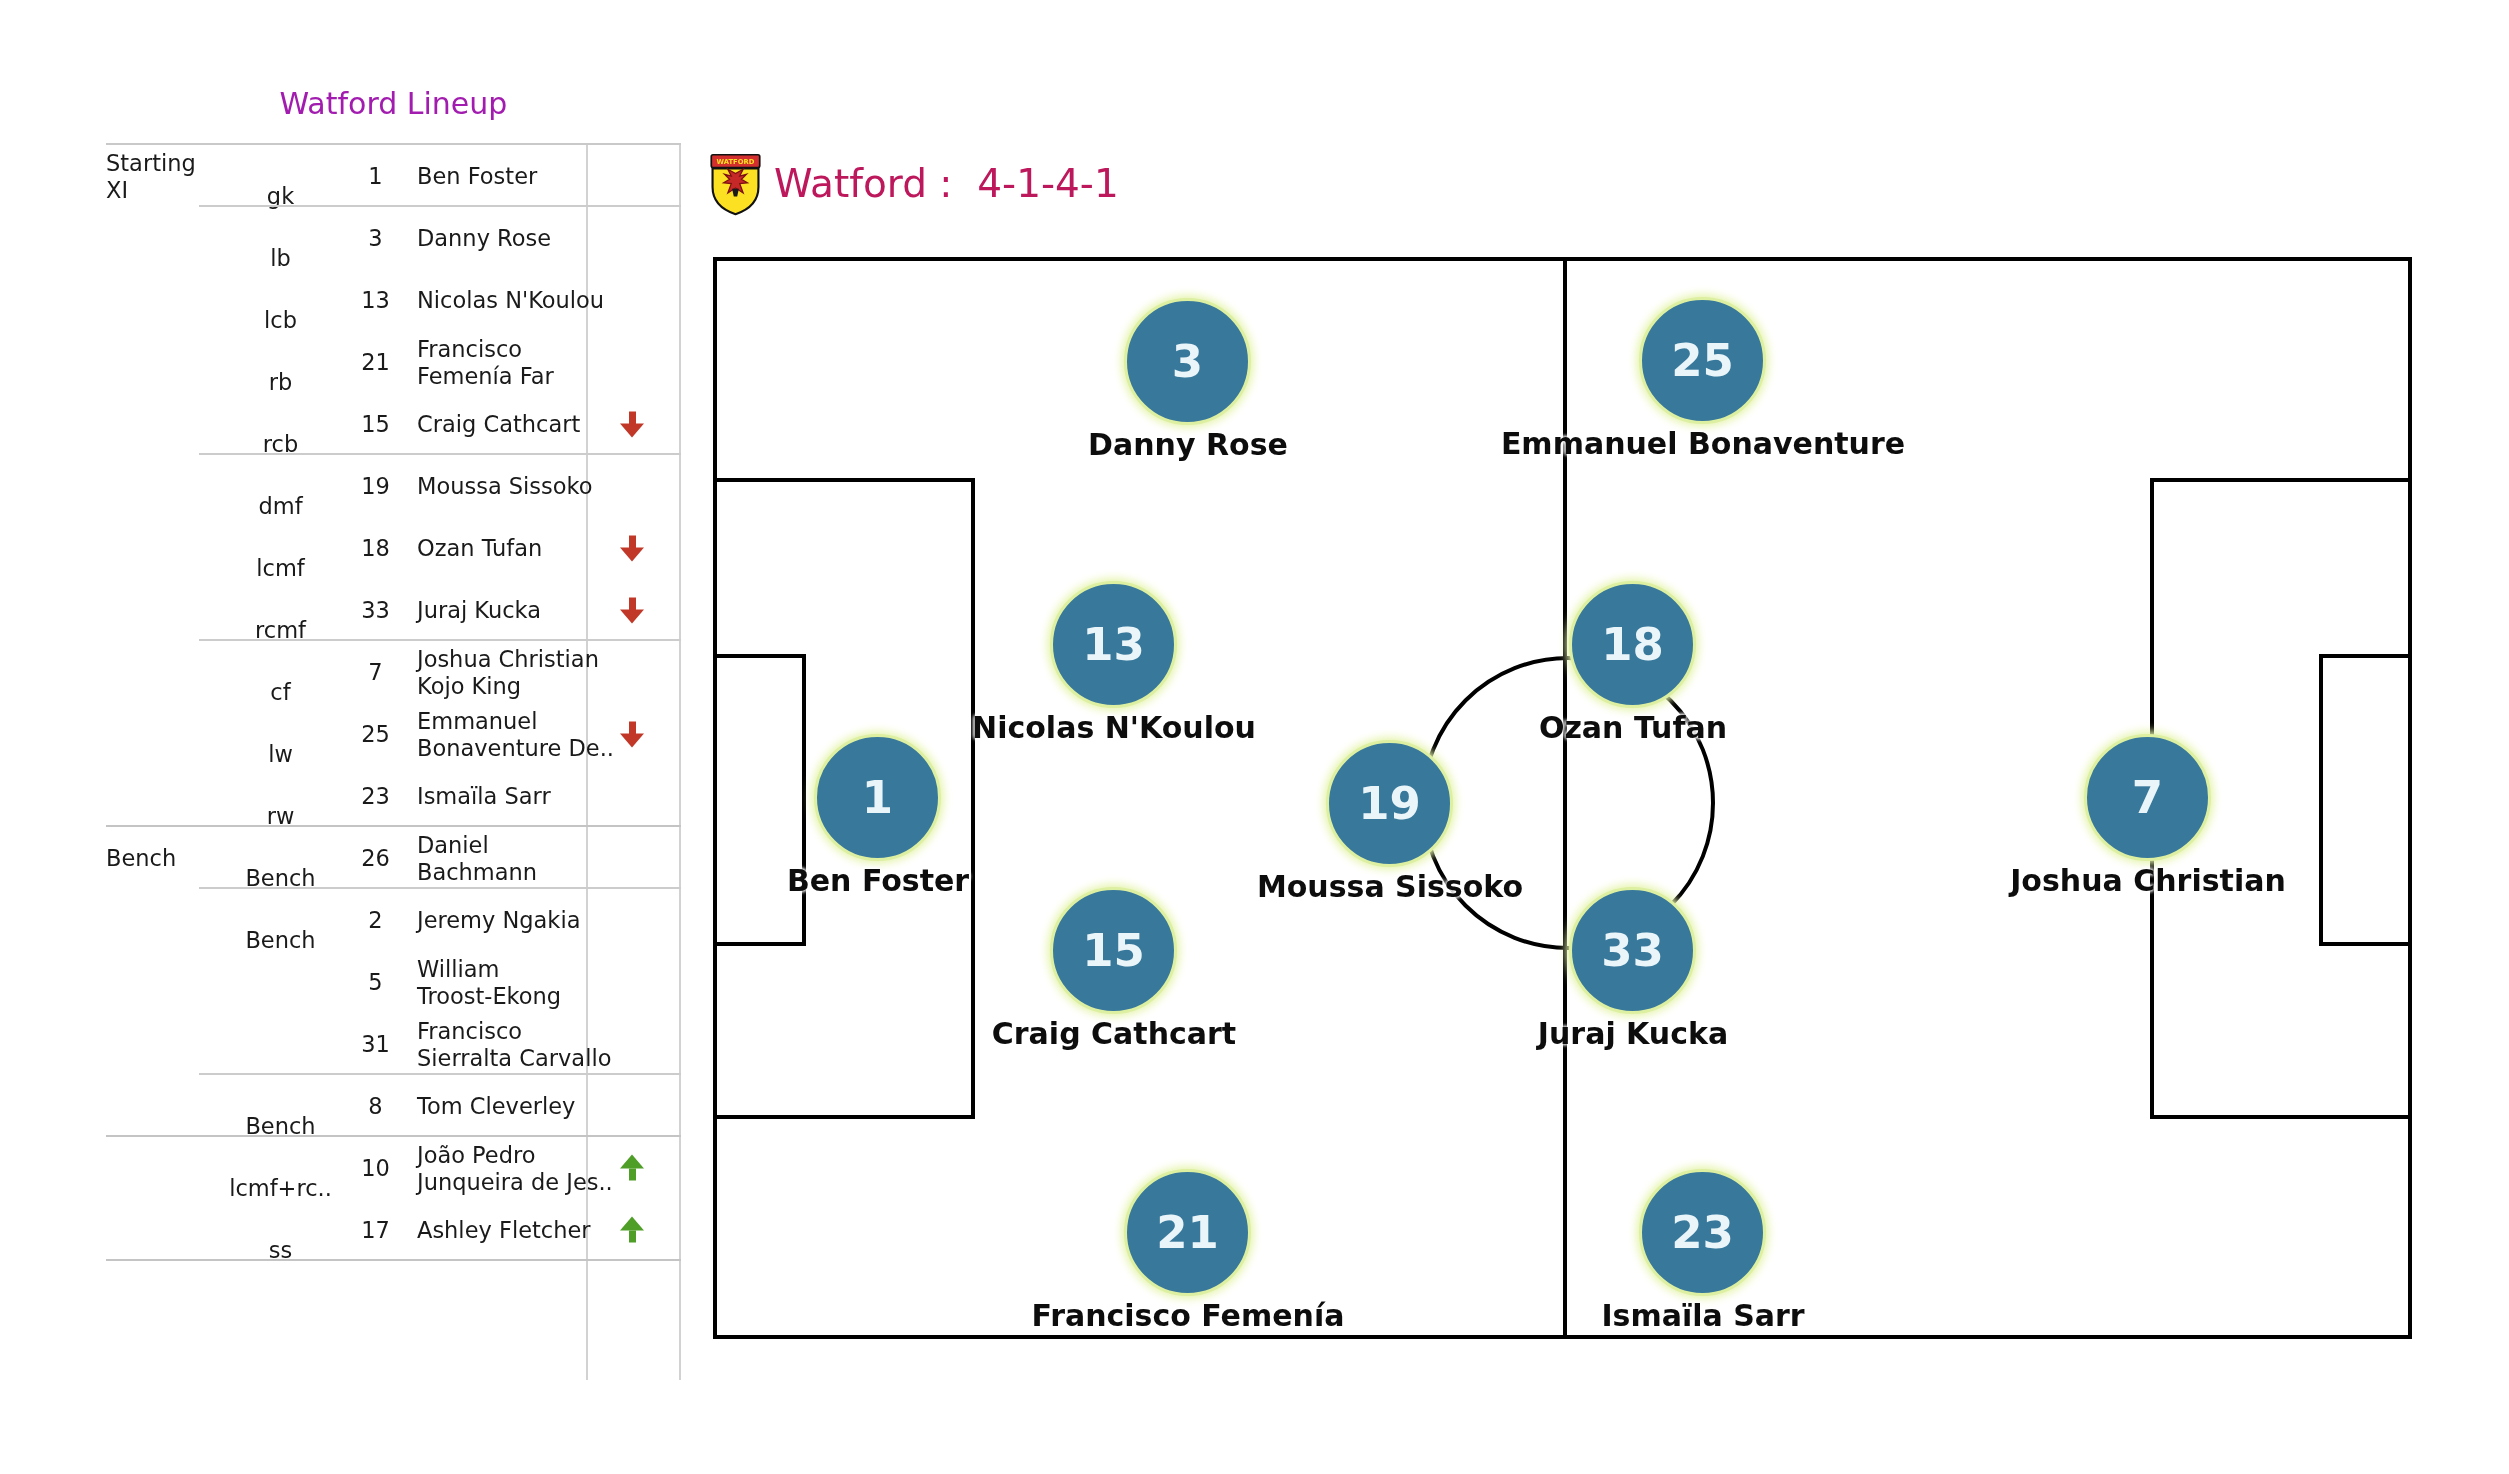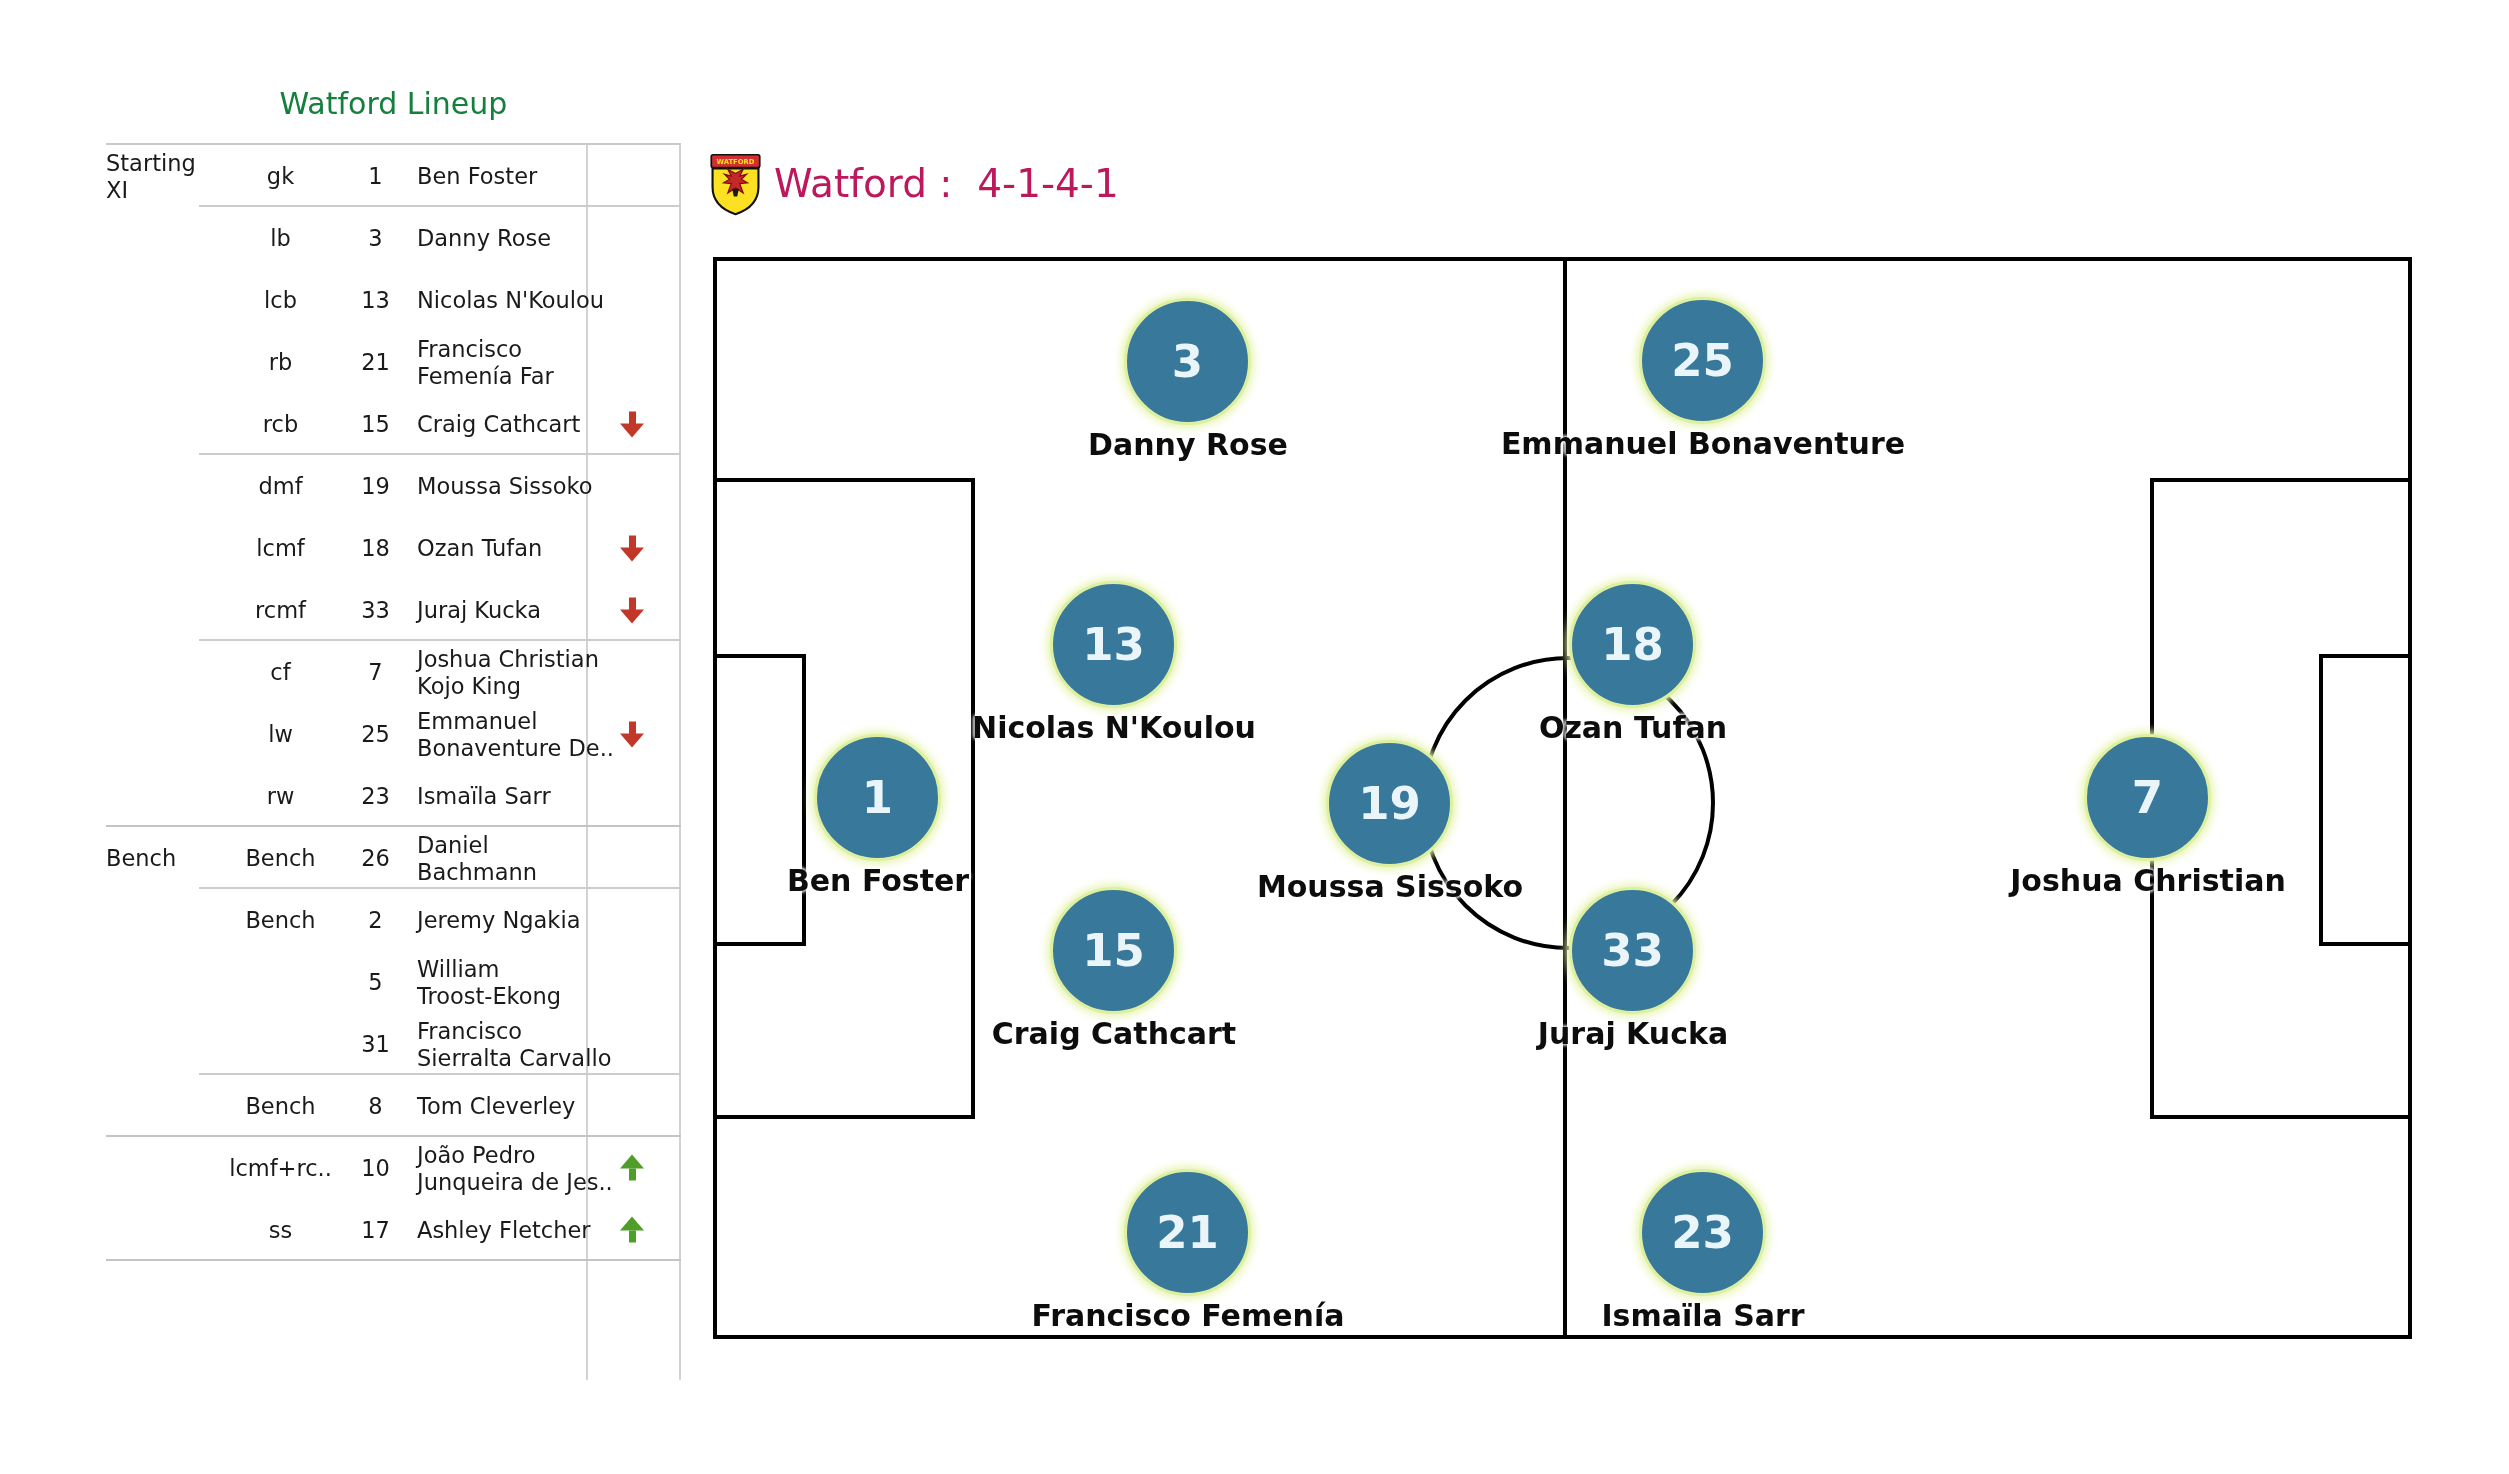--- a/index.html
+++ b/index.html
@@ -2,29 +2,29 @@
 <html><head>
 <meta charset="utf-8">
 <style>
   html,body{margin:0;padding:0;background:#ffffff;}
   body{width:2509px;height:1474px;position:relative;overflow:hidden;
        font-family:"DejaVu Sans","Liberation Sans",sans-serif;color:#1a1a1a;}
   #canvas{position:absolute;left:0;top:0;width:2509px;height:1474px;background:#fff;}
 
   
   .tbl-title{position:absolute;left:106px;top:86px;width:575px;text-align:center;
-             font-size:30px;color:#15803d;}
+             font-size:30px;color:#a21caf;}
   #lineup{position:absolute;left:106px;top:143px;width:575px;height:1235px;
           border-top:2px solid #c9c9c9;}
   .vline{position:absolute;top:0;bottom:0;width:0;border-left:2px solid #d2d2d2;}
   .vline.a{left:480px;} .vline.b{left:573px;}
   .lrow{position:relative;width:575px;height:62px;}
   .cell{position:absolute;top:50%;transform:translateY(-50%);font-size:22.5px;line-height:26.5px;}
   .c-group{left:0;width:118px;}
-  .c-pos{left:113px;width:123px;text-align:center;}
+  .c-pos{left:113px;width:123px;text-align:center;margin-top:20px;}
   .c-num{left:235px;width:69px;text-align:center;}
   .c-name{left:311px;width:221px;text-align:left;white-space:pre-line;}
   .c-arrow{left:480px;width:93px;display:flex;justify-content:center;}
   .divider{position:absolute;bottom:0;right:0;height:0;border-bottom:2px solid #cccccc;}
   .divider.minor{left:93px;}
   .divider.major{left:0;border-bottom-color:#c4c4c4;}
 
   
   .arrow{position:relative;width:25.5px;height:29px;display:none;}
   .arrow.down,.arrow.up{display:block;}

